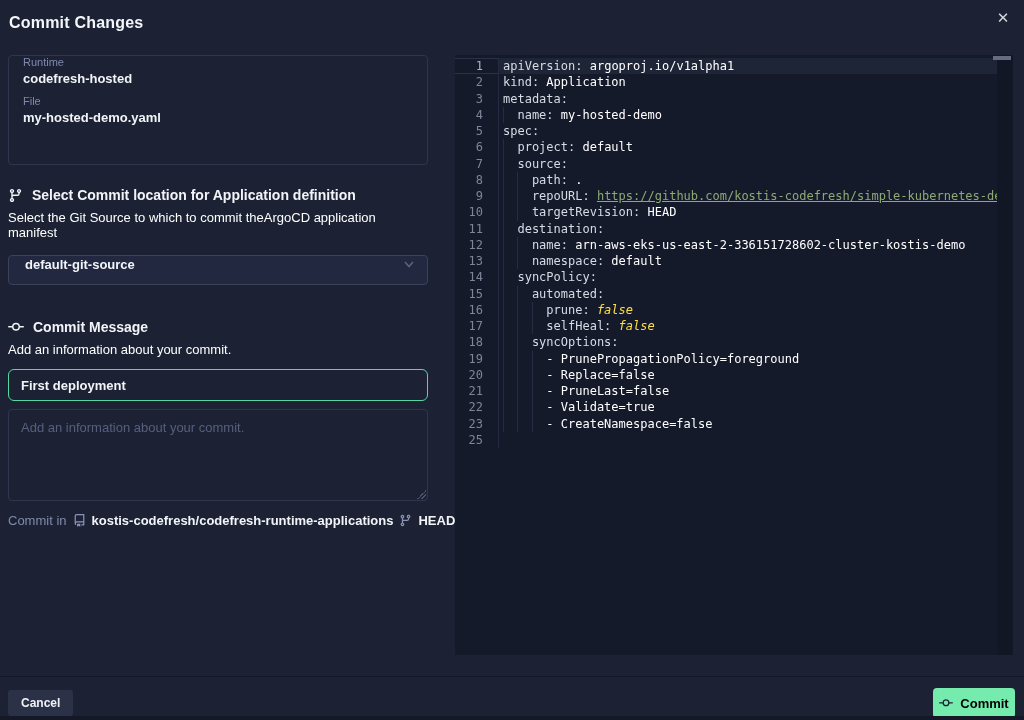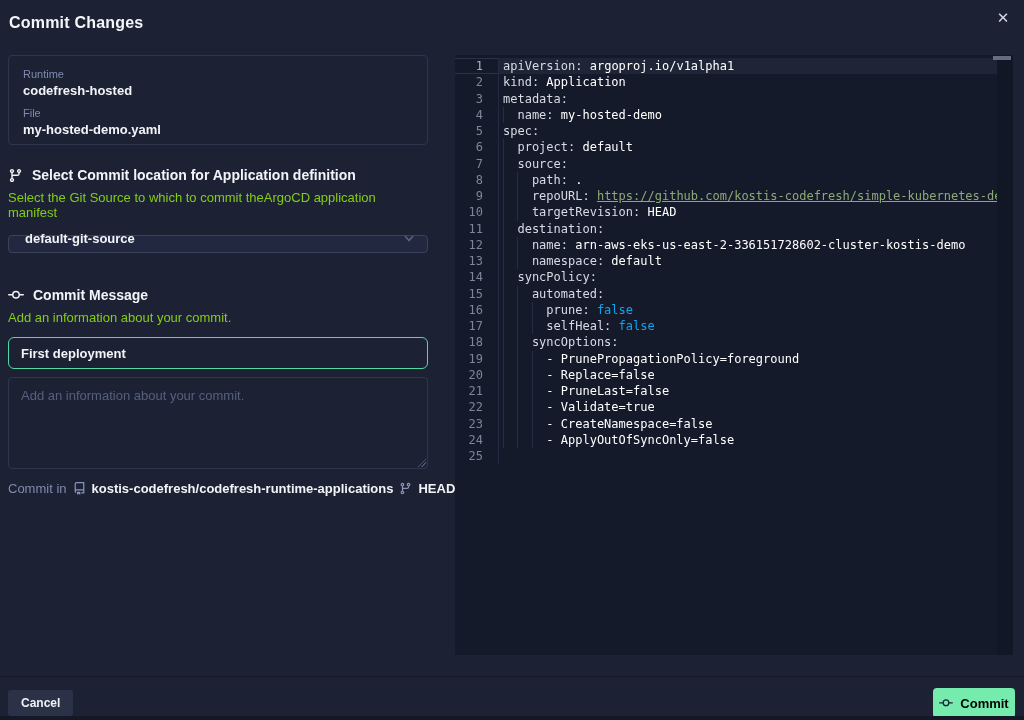--- a/index.html
+++ b/index.html
@@ -17,34 +17,34 @@
   }
   .close-btn {
     position:absolute; right:10px; top:7px;
     width:22px; height:22px; display:flex; align-items:center; justify-content:center;
     color:#d3d7e0; font-size:15px; cursor:pointer;
   }
   
   .left { position:absolute; left:8px; top:55px; width:420px; }
   .info-box {
     border:1px solid #2e364e; border-radius:4px;
-    padding:12px 14px; margin-bottom:22px; height:90px;
+    padding:0 14px; margin-bottom:22px; height:110px;
   }
   .field-label { font-size:11px; color:#7f8aae; margin-bottom:3px; }
   .field-value { font-size:13px; font-weight:bold; color:#f2f4f8; }
   .info-box .field-value { margin-bottom:9px; }
 
   .section-head {
     display:flex; align-items:center; gap:9px;
     font-size:14px; font-weight:bold; color:#f2f4f8; margin-bottom:7px;
   }
-  .section-sub { font-size:13px; color:#84cc16; margin-bottom:15px; }
+  .section-sub { font-size:13px; color:#ffffff; margin-bottom:15px; }
 
   .dropdown {
-    height:18px; border:1px solid #3a425c; border-radius:4px;
+    height:30px; border:1px solid #3a425c; border-radius:4px;
     background:#212840; display:flex; align-items:center;
     padding:0 12px 12px 16px; cursor:pointer; margin-bottom:34px;
   }
   .dropdown .sel { flex:1; font-size:13px; font-weight:bold; color:#f2f4f8; }
 
   .commit-msg-head { margin-top:0; }
   .msg-input {
     width:420px; height:32px; margin-bottom:8px;
     background:transparent; border:1.5px solid #53d8a3; border-radius:6px;
     color:#f2f4f8; font-size:13px; font-weight:bold;
@@ -83,21 +83,21 @@
   }
   .line-text { flex:1; padding-left:4px; overflow:hidden; }
   .code-line.current .line-text, .code-line.current .cl-bg { background:#1e2537; }
   .code-line.current { box-shadow: inset 0 1px 0 #2a3249, inset 0 -1px 0 #2a3249; }
   .code-line.current .gutter { color:#aab1c5; }
   .ind { display:inline-block; width:2ch; box-shadow: inset 1px 0 0 #252d45; }
   .tok-k { color:#d7dbe4; }
   .tok-p { color:#d7dbe4; }
   .tok-s { color:#ffffff; }
   .tok-u { color:#8caa72; text-decoration:underline; }
-  .tok-b { color:#0ea5e9; }
+  .tok-b { color:#fde047;font-style:italic; }
   .scroll-track {
     position:absolute; right:0; top:0; bottom:0; width:16px; background:#121726;
   }
   .scroll-thumb {
     position:absolute; right:2px; top:1px; width:18px; height:4px; background:#666d80;
   }
 
   
   .footer-divider { position:absolute; left:0; right:0; top:676px; height:1px; background:#131726; }
   .footer { position:absolute; left:0; right:0; top:677px; bottom:4px; background:#1c2234; }
@@ -204,21 +204,20 @@
       <div class="code-line"><span class="gutter">14</span><span class="line-text"><span class="ind">  </span><span class="tok-k">syncPolicy:</span></span></div>
       <div class="code-line"><span class="gutter">15</span><span class="line-text"><span class="ind">  </span><span class="ind">  </span><span class="tok-k">automated:</span></span></div>
       <div class="code-line"><span class="gutter">16</span><span class="line-text"><span class="ind">  </span><span class="ind">  </span><span class="ind">  </span><span class="tok-k">prune:</span><span class="tok-b"> false</span></span></div>
       <div class="code-line"><span class="gutter">17</span><span class="line-text"><span class="ind">  </span><span class="ind">  </span><span class="ind">  </span><span class="tok-k">selfHeal:</span><span class="tok-b"> false</span></span></div>
       <div class="code-line"><span class="gutter">18</span><span class="line-text"><span class="ind">  </span><span class="ind">  </span><span class="tok-k">syncOptions:</span></span></div>
       <div class="code-line"><span class="gutter">19</span><span class="line-text"><span class="ind">  </span><span class="ind">  </span><span class="ind">  </span><span class="tok-s">- PrunePropagationPolicy=foreground</span></span></div>
       <div class="code-line"><span class="gutter">20</span><span class="line-text"><span class="ind">  </span><span class="ind">  </span><span class="ind">  </span><span class="tok-s">- Replace=false</span></span></div>
       <div class="code-line"><span class="gutter">21</span><span class="line-text"><span class="ind">  </span><span class="ind">  </span><span class="ind">  </span><span class="tok-s">- PruneLast=false</span></span></div>
       <div class="code-line"><span class="gutter">22</span><span class="line-text"><span class="ind">  </span><span class="ind">  </span><span class="ind">  </span><span class="tok-s">- Validate=true</span></span></div>
       <div class="code-line"><span class="gutter">23</span><span class="line-text"><span class="ind">  </span><span class="ind">  </span><span class="ind">  </span><span class="tok-s">- CreateNamespace=false</span></span></div>
-      <div class="code-line"><span class="gutter">24</span><span class="line-text"><span class="ind">  </span><span class="ind">  </span><span class="ind">  </span><span class="tok-s">- ApplyOutOfSyncOnly=false</span></span></div>
       <div class="code-line"><span class="gutter">25</span><span class="line-text"></span></div>
     </div>
   <div class="scroll-track"></div>
   <div class="scroll-thumb"></div>
 </div>
 
 <div class="footer-divider"></div>
 <div class="footer">
   <button class="cancel-btn">Cancel</button>
   <button class="commit-btn">

